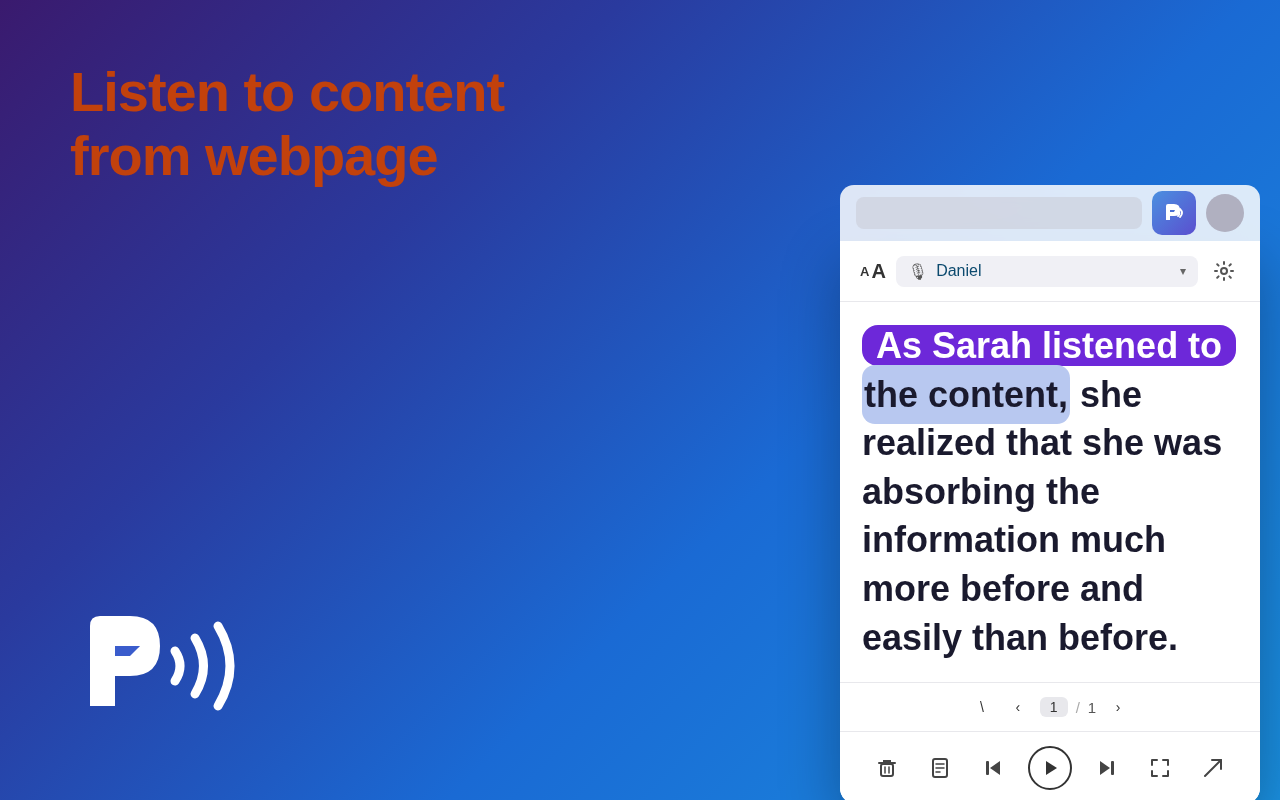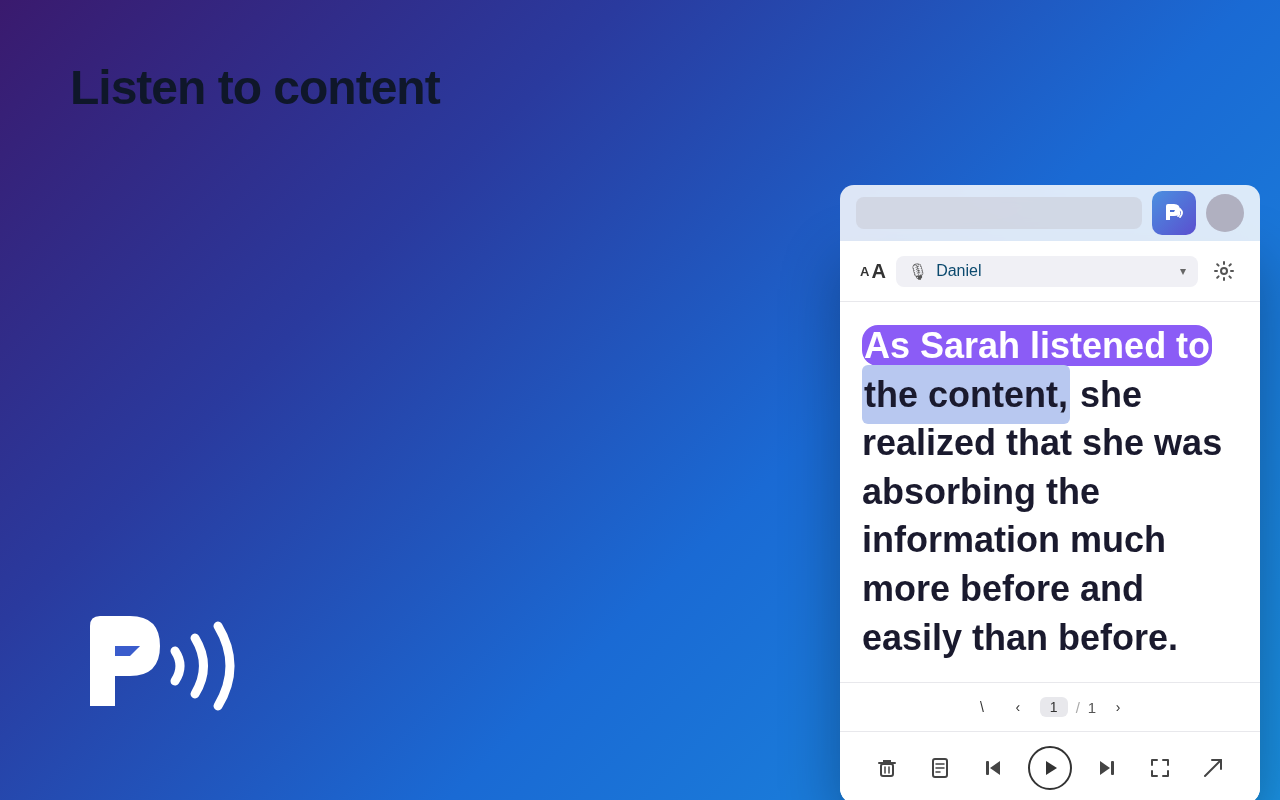--- a/index.html
+++ b/index.html
@@ -14,23 +14,23 @@
 
     
     .left-section {
       position: absolute;
       left: 70px;
       top: 60px;
       width: 650px;
     }
 
     .headline {
-      font-size: 48px;
+      font-size: 56px;
       font-weight: 800;
-      color: #0f172a;
+      color: #c2410c;
       line-height: 1.15;
       letter-spacing: -1px;
     }
 
     .logo-area {
       position: absolute;
       bottom: 60px;
       left: 70px;
     }
 
@@ -169,30 +169,30 @@
     }
 
     .reading-text {
       font-size: 36px;
       font-weight: 700;
       line-height: 1.35;
       color: #1a1a2e;
     }
 
     .highlight-blue {
-      background: #8b5cf6;
+      background: #6d28d9;
       color: #ffffff;
       border-radius: 16px;
-      padding: 0 2px;
+      padding: 0 14px;
     }
 
     .highlight-light {
       background: #b8c8f0;
       color: #1a1a2e;
-      border-radius: 6px;
+      border-radius: 13px;
       padding: 9px 2px;
     }
 
     
     .pagination {
       display: flex;
       align-items: center;
       justify-content: center;
       gap: 8px;
       padding: 10px 0;
@@ -259,20 +259,21 @@
       font-size: 16px;
       color: #333;
     }
   </style>
 </head>
 <body>
 
 <div class="left-section">
   <div class="headline">
     <div>Listen to content</div>
+    <div>from webpage</div>
   </div>
 </div>
 
 <div class="logo-area">
   <svg class="logo-icon" viewBox="0 0 200 140" fill="none" xmlns="http://www.w3.org/2000/svg">
 
     <path d="M20 110 L20 30 Q20 20 30 20 L60 20 Q90 20 90 50 Q90 80 60 80 L45 80 L45 110 Z" fill="white" stroke="none"></path>
     <path d="M45 50 L60 50 Q70 50 70 50 Q70 50 60 60 L45 60 Z" fill="#3a5ccc"></path>
 
     <path d="M105 55 Q115 70 105 85" stroke="white" stroke-width="9" stroke-linecap="round" fill="none"></path>

